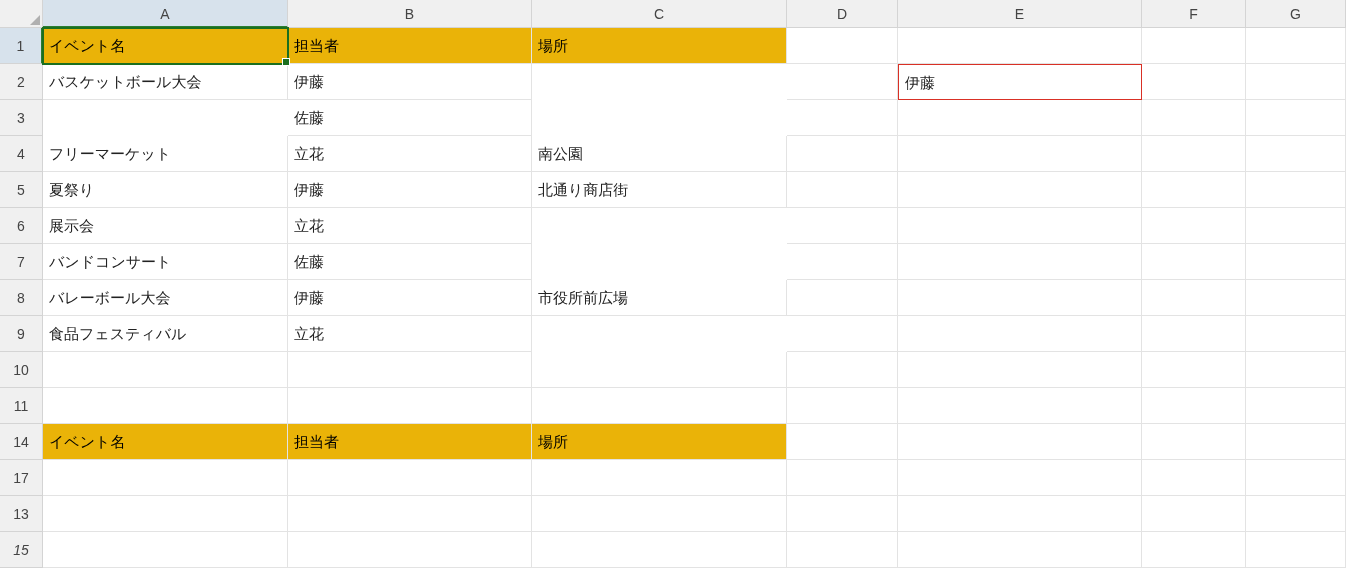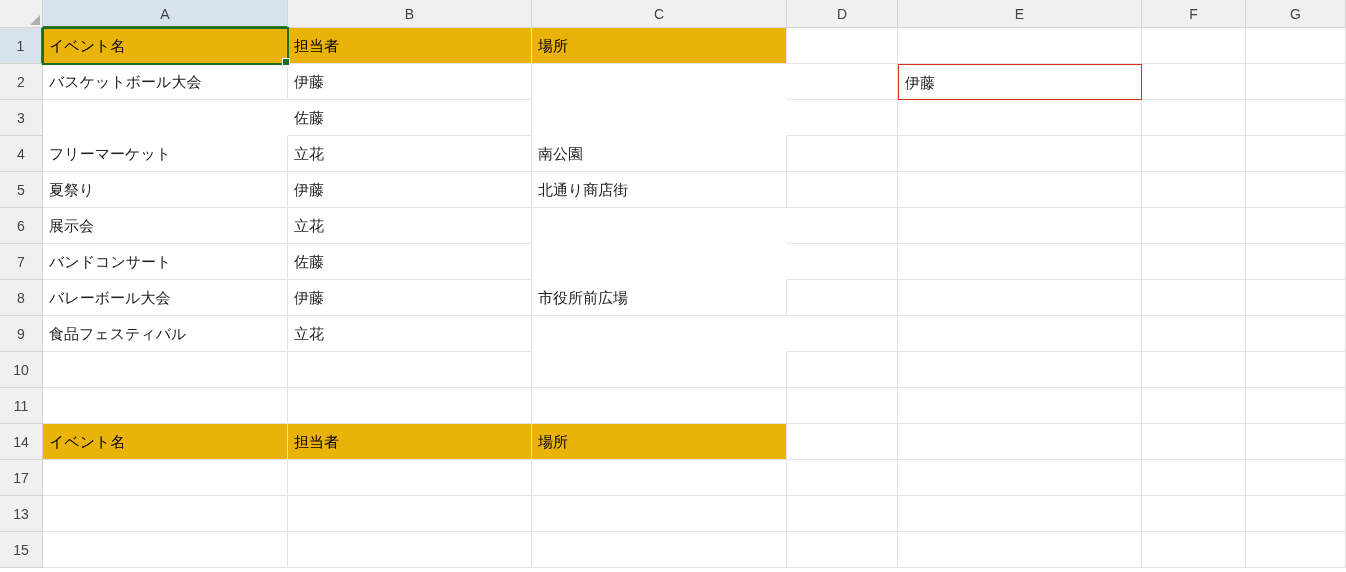--- a/index.html
+++ b/index.html
@@ -196,21 +196,21 @@
     <div class="cell" style="grid-area: 14 / 7;"></div>
     <div class="cell" style="grid-area: 14 / 8;"></div>
     <div class="row-header" style="grid-area: 15 / 1;">13</div>
     <div class="cell" style="grid-area: 15 / 2;"></div>
     <div class="cell" style="grid-area: 15 / 3;"></div>
     <div class="cell" style="grid-area: 15 / 4;"></div>
     <div class="cell" style="grid-area: 15 / 5;"></div>
     <div class="cell" style="grid-area: 15 / 6;"></div>
     <div class="cell" style="grid-area: 15 / 7;"></div>
     <div class="cell" style="grid-area: 15 / 8;"></div>
-    <div class="row-header" style="grid-area: 16 / 1;">15</div>
+    <div class="row-header" style="grid-area: 16 / 1; font-style: italic;">15</div>
     <div class="cell" style="grid-area: 16 / 2;"></div>
     <div class="cell" style="grid-area: 16 / 3;"></div>
     <div class="cell" style="grid-area: 16 / 4;"></div>
     <div class="cell" style="grid-area: 16 / 5;"></div>
     <div class="cell" style="grid-area: 16 / 6;"></div>
     <div class="cell" style="grid-area: 16 / 7;"></div>
     <div class="cell" style="grid-area: 16 / 8;"></div>
   </div>
 
 </body></html>

